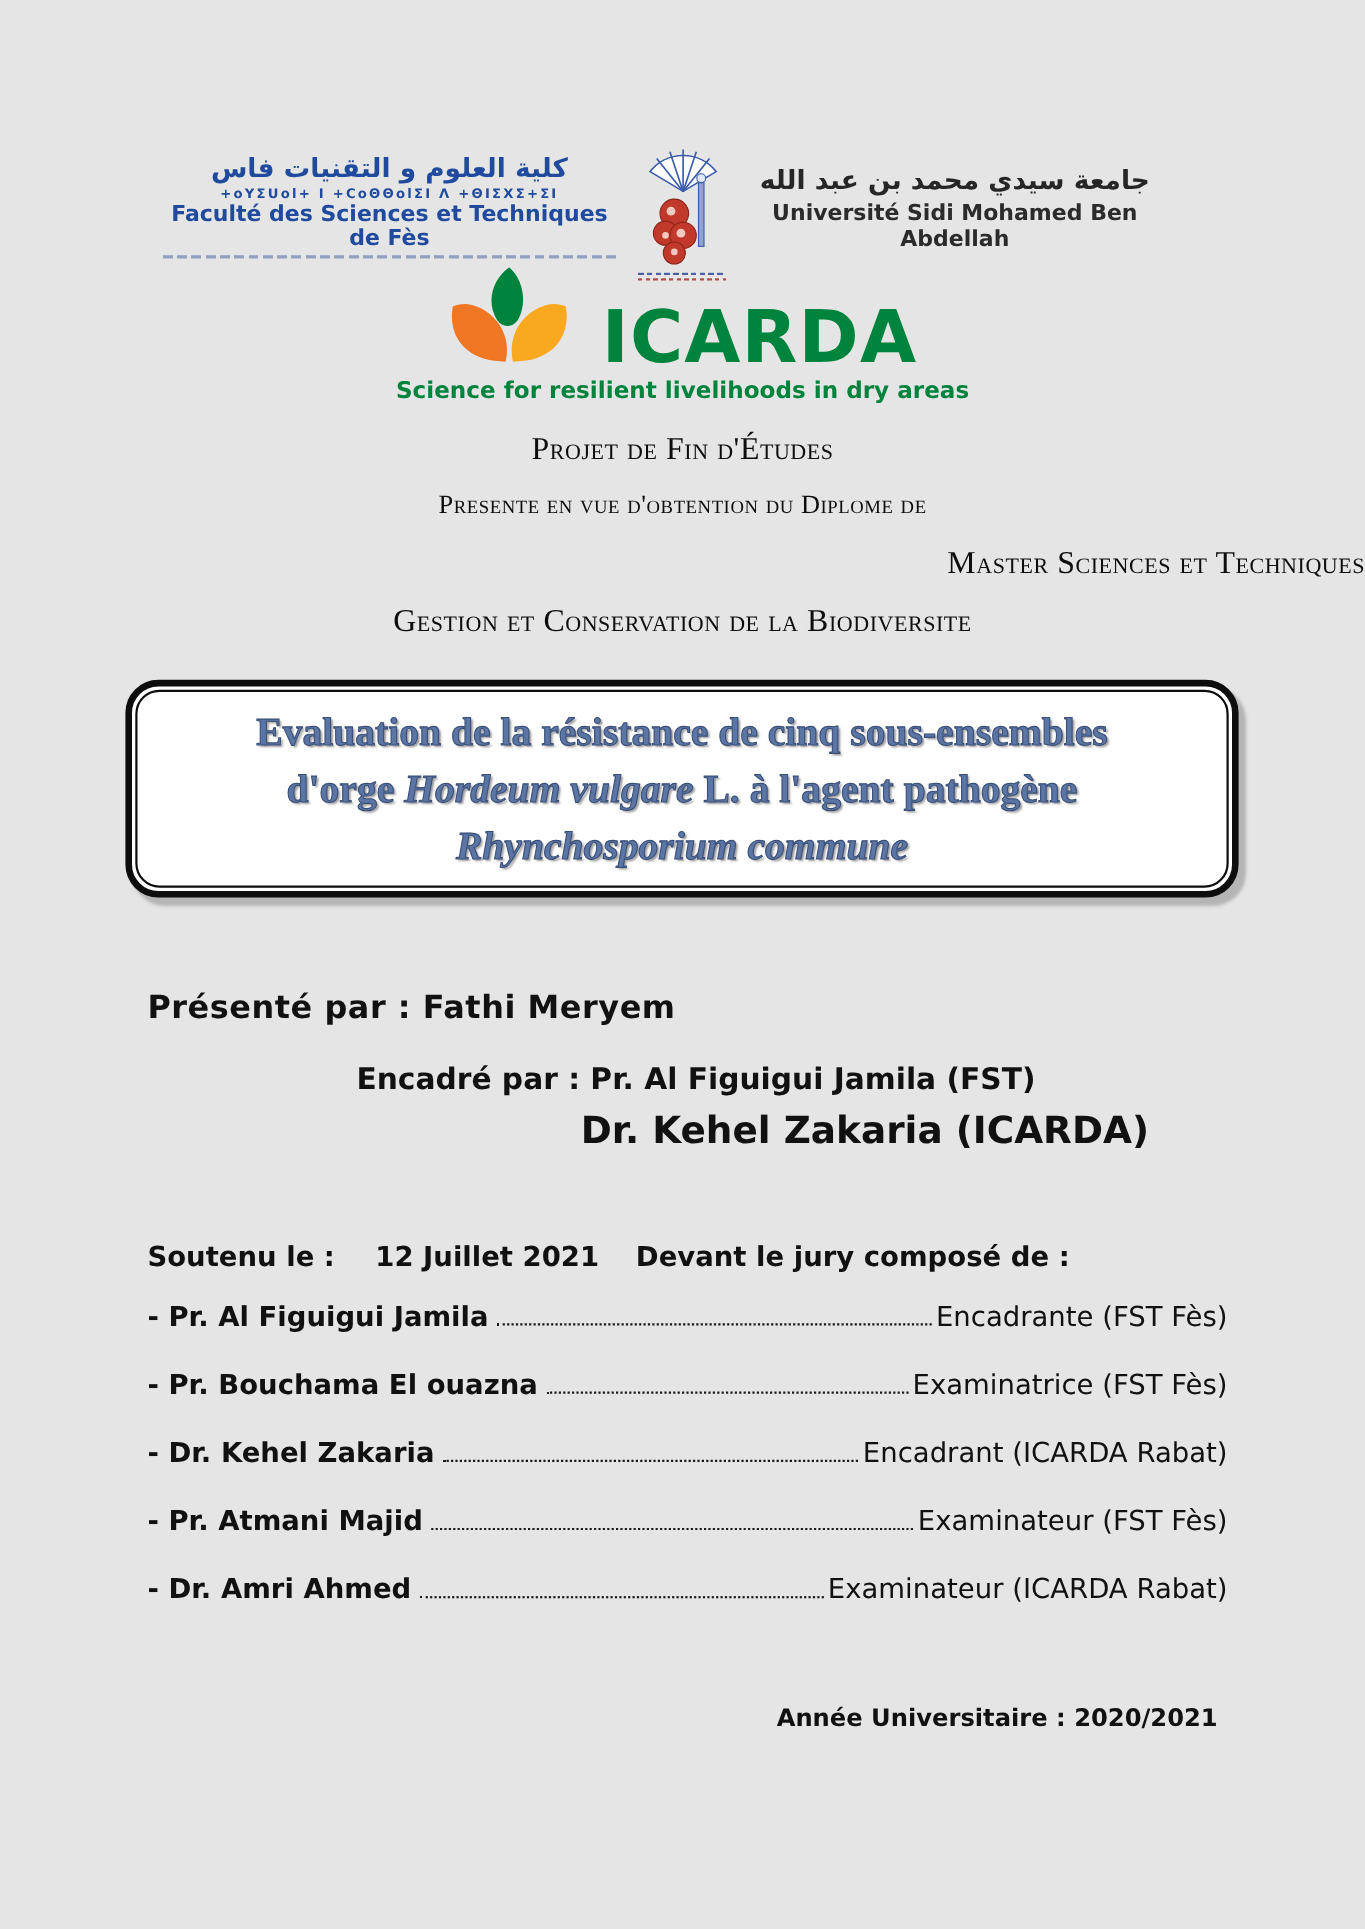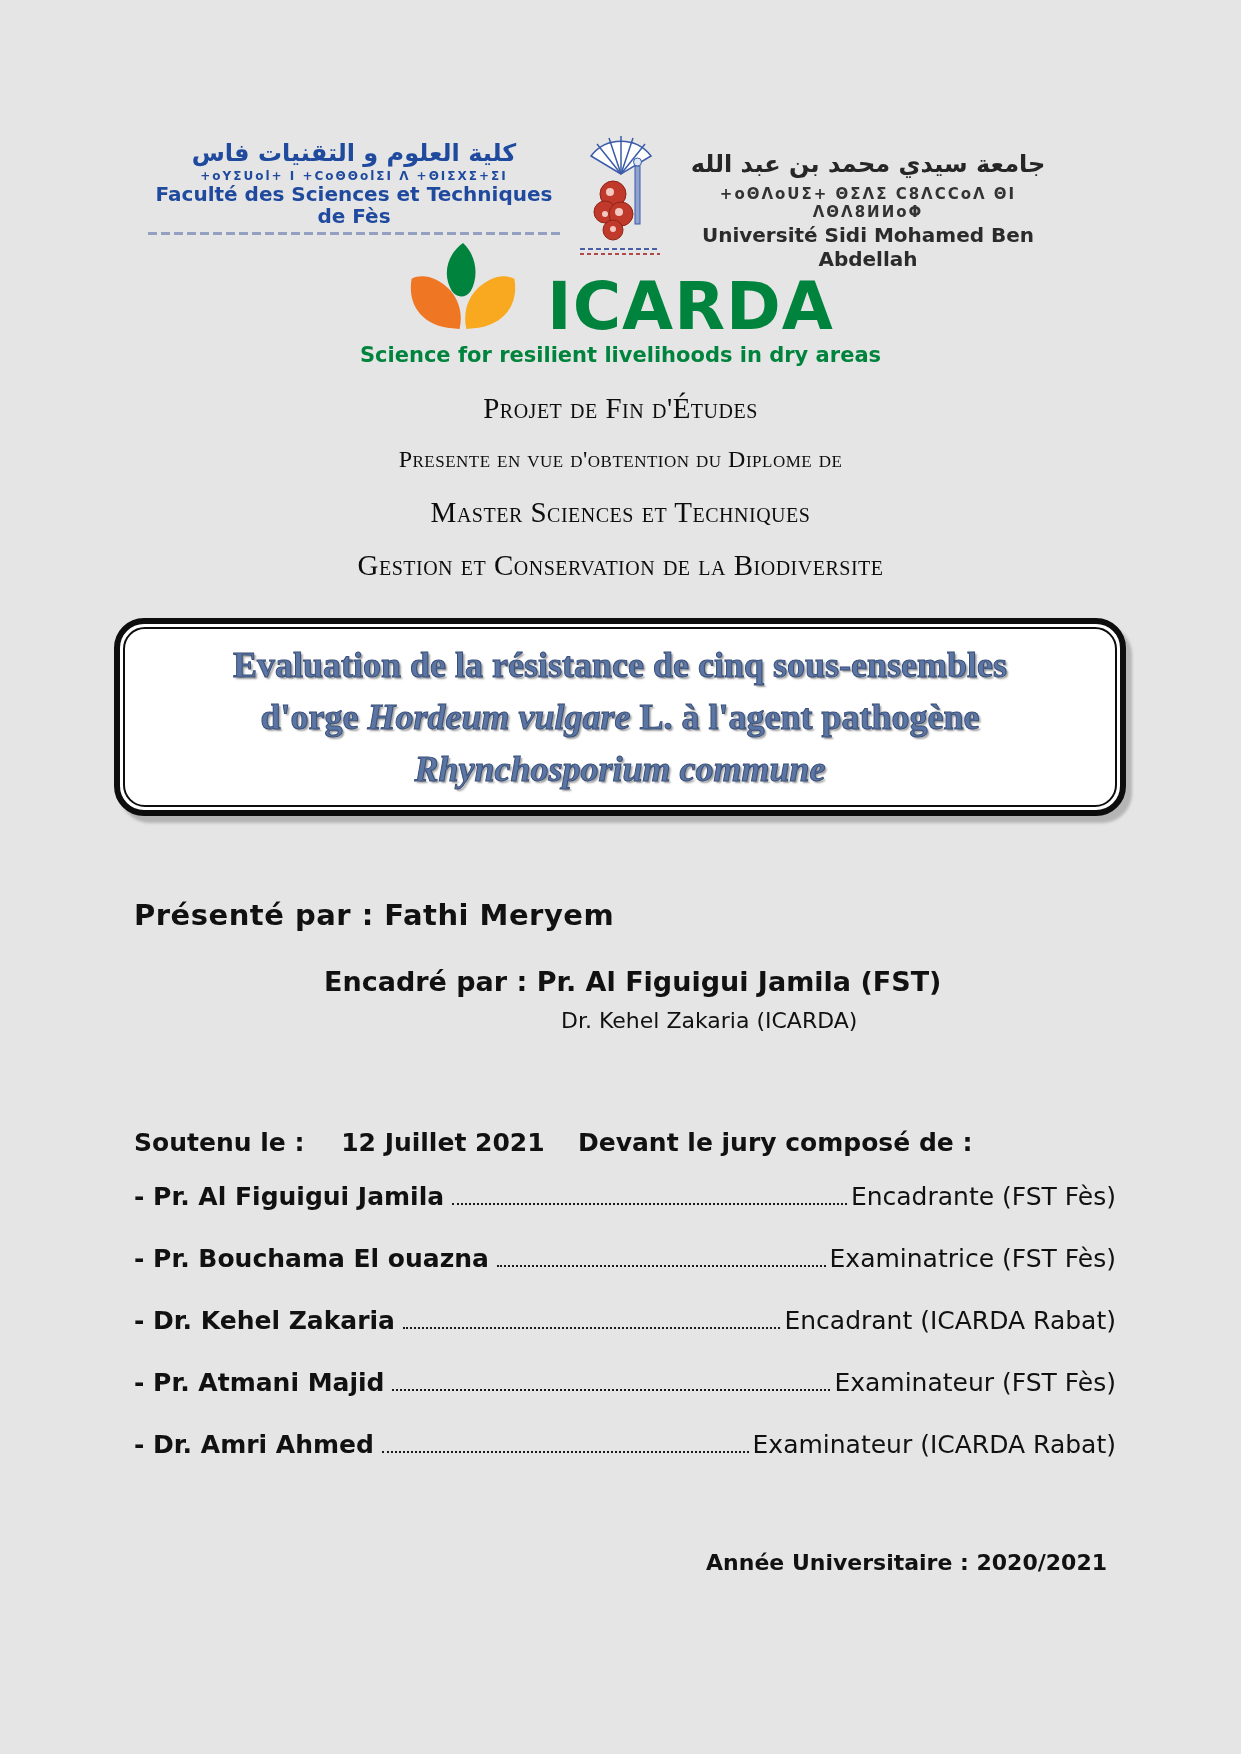--- a/index.html
+++ b/index.html
@@ -28,38 +28,38 @@
   .icarda-word{font-size:66px;font-weight:800;color:#00843d;letter-spacing:1px;line-height:0.95;
                font-family:"DejaVu Sans",sans-serif;}
   .icarda-tag{font-size:21px;font-weight:bold;color:#00843d;margin-top:4px;}
 
   
   .heading{position:absolute;left:0;width:100%;text-align:center;
            font-family:"Liberation Serif","DejaVu Serif",serif;font-weight:normal;
            font-variant:small-caps;color:#0d0d0d;letter-spacing:0.5px;}
   .h-1{top:392px;font-size:29px;}
   .h-2{top:446px;font-size:24px;}
-  .h-3{top:496px;font-size:29px;}
+  .h-3{top:496px;font-size:29px;text-align:right;}
   .h-4{top:549px;font-size:29px;}
 
   
   .title-box{position:absolute;left:114px;top:618px;width:1012px;height:198px;
              border:6px solid #0d0d0d;border-radius:30px;box-sizing:border-box;
              box-shadow:6px 7px 3px #b5b5b5;background:#fff;}
   .title-inner{position:absolute;inset:3px;border:2px solid #0d0d0d;border-radius:22px;
                display:flex;flex-direction:column;justify-content:center;align-items:center;}
   .title-line{font-family:"Liberation Serif","DejaVu Serif",serif;font-weight:bold;
               font-size:36px;line-height:1.45;color:#5b76a4;text-align:center;
               text-shadow:2px 2px 2px #9a9a9a;-webkit-text-stroke:1px #3a4f78;}
   .title-line .it{font-style:italic;}
 
   
   .presente{position:absolute;left:134px;top:898px;font-size:29px;font-weight:bold;letter-spacing:0.5px;}
   .encadre1{position:absolute;left:324px;top:966px;font-size:27px;font-weight:bold;}
-  .encadre2{position:absolute;left:561px;top:1008px;font-size:22px;font-weight:normal;}
+  .encadre2{position:absolute;left:528px;top:1008px;font-size:34px;font-weight:bold;}
 
   
   .soutenu{position:absolute;left:134px;top:1128px;font-size:25px;font-weight:bold;}
   .soutenu .date{margin-left:28px;}
   .devant{position:absolute;left:578px;top:1128px;font-size:25px;font-weight:bold;}
 
   
   .jury{position:absolute;left:134px;top:1182px;width:982px;}
   .jury-row{display:flex;align-items:baseline;height:40px;margin-bottom:22px;font-size:25px;}
   .jury-name{font-weight:bold;white-space:nowrap;}
@@ -105,21 +105,20 @@
       <circle cx="30" cy="103" r="3"></circle>
     </g>
   </svg>
   <div class="seal-cap">
     <div class="c1"></div>
     <div class="c2"></div>
   </div>
 
   <div class="hdr-right">
     <div class="ar">جامعة سيدي محمد بن عبد الله</div>
-    <div class="tif">+oΘΛoUΣ+ ΘΣΛΣ C8ΛCCoΛ ΘI ΛΘΛ8ИИoΦ</div>
     <div class="lat">Université Sidi Mohamed Ben Abdellah</div>
   </div>
 
   <div class="icarda">
     <div class="icarda-row">
       <svg width="112" height="96" viewBox="0 0 100 86">
         <path d="M50 0 C36 10 31 28 40 43 C44 49 52 50 57 43 C65 28 61 10 50 0 Z" fill="#00843d"></path>
         <path d="M4 32 C0 54 12 72 36 76 L47 77 C51 60 44 42 26 33 C18 29 10 29 4 32 Z" fill="#ef7622"></path>
         <path d="M96 32 C100 54 88 72 64 76 L53 77 C49 60 56 42 74 33 C82 29 90 29 96 32 Z" fill="#f9a91f"></path>
       </svg>

